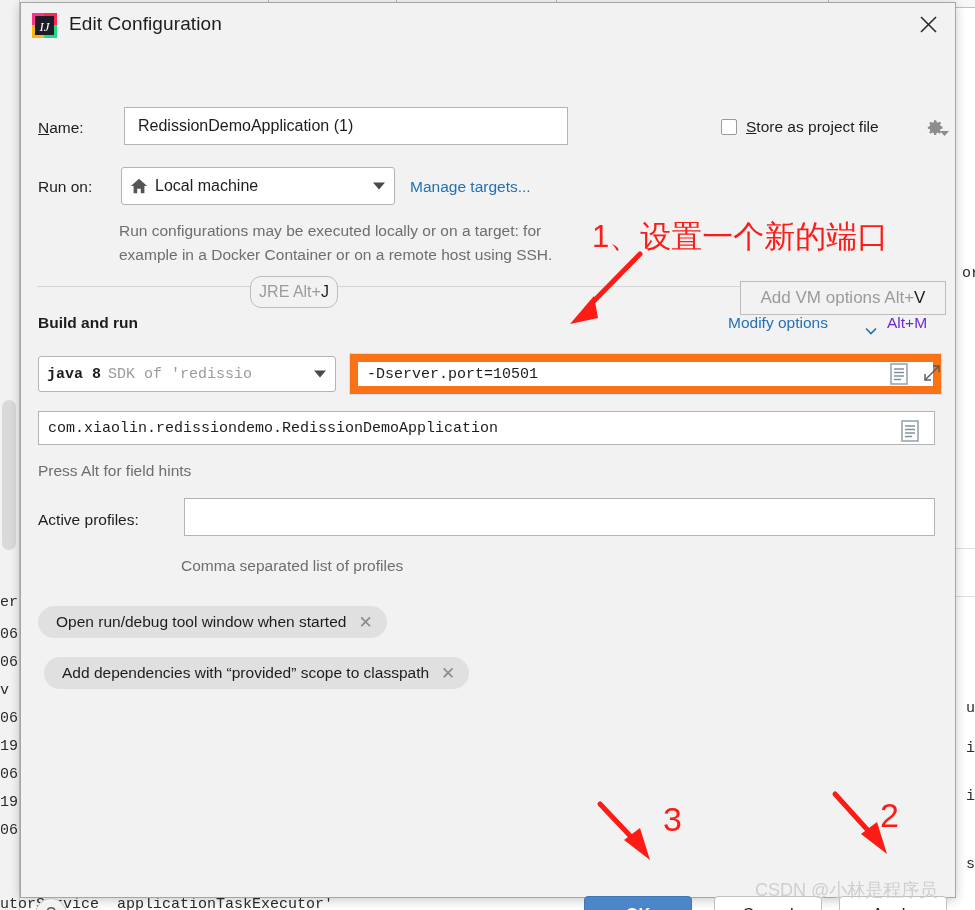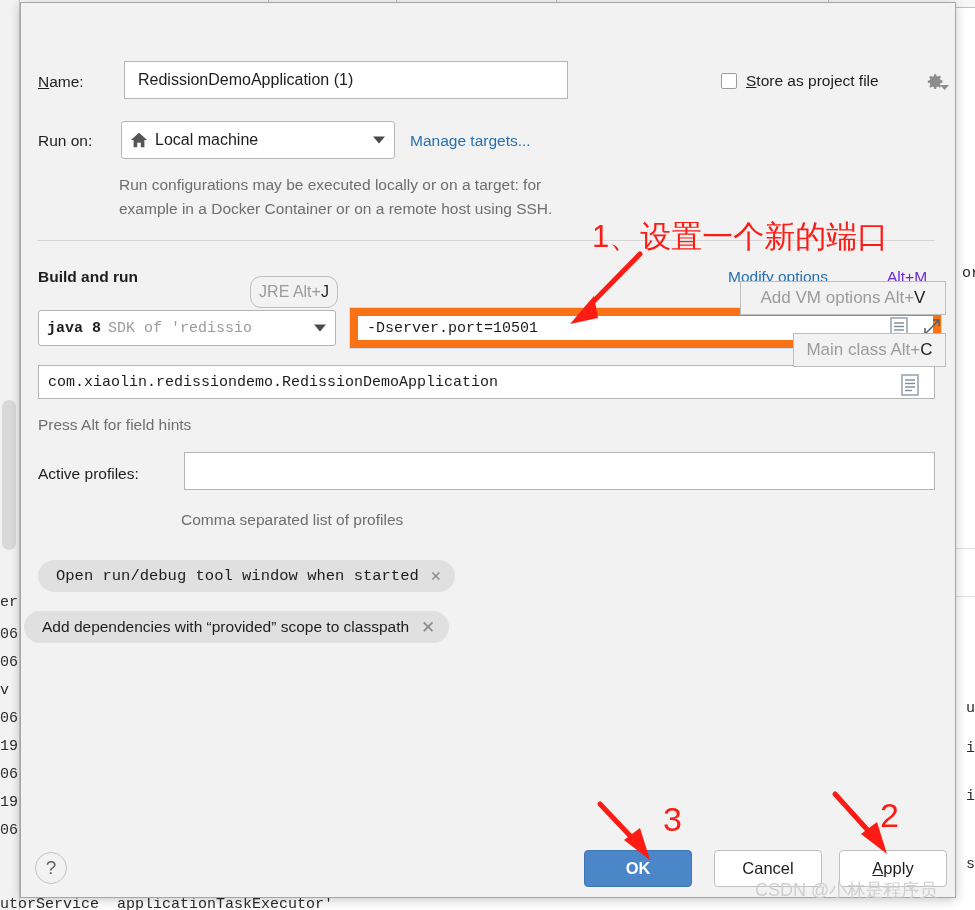--- a/index.html
+++ b/index.html
@@ -332,20 +332,39 @@
         <div class="bg-console-text" style="left: 962px; top: 265px;">or</div>
         <div class="bg-console-text" style="left: 966px; top: 700px;">u</div>
         <div class="bg-console-text" style="left: 966px; top: 740px;">i</div>
         <div class="bg-console-text" style="left: 966px; top: 788px;">i</div>
         <div class="bg-console-text" style="left: 966px; top: 856px;">s</div>
       </div>
   </div>
 
   <div class="dialog">
 
+    <div class="titlebar">
+      <span class="app-icon">
+        <svg width="27" height="27" viewBox="0 0 27 27">
+          <rect x="1" y="1" width="12" height="12" fill="#ff318c"></rect>
+          <rect x="13" y="1" width="13" height="12" fill="#fe2857"></rect>
+          <rect x="1" y="13" width="12" height="13" fill="#fdb60d"></rect>
+          <rect x="13" y="13" width="13" height="13" fill="#21d789"></rect>
+          <rect x="4" y="4" width="19" height="19" fill="#1c1c28"></rect>
+          <text x="13.5" y="19" font-family="Liberation Serif, serif" font-size="13" fill="#ffffff" text-anchor="middle" font-style="italic">IJ</text>
+        </svg>
+      </span>
+      <div class="dialog-title">Edit Configuration</div>
+      <div class="close-btn">
+        <svg width="21" height="21" viewBox="0 0 21 21">
+          <line x1="3" y1="3" x2="18" y2="18" stroke="#2b2b2b" stroke-width="1.6"></line>
+          <line x1="18" y1="3" x2="3" y2="18" stroke="#2b2b2b" stroke-width="1.6"></line>
+        </svg>
+      </div>
+    </div>
 
     <div class="body-area">
 
       <div class="lbl" style="left:17px; top:70px;"><u>N</u>ame:</div>
       <div class="txtfield" style="left:103px; top:58px; width:444px; height:38px;padding-left:13px;">
         <span>RedissionDemoApplication (1)</span>
       </div>
 
       <div class="cbox-row" style="left:700px; top:69px;">
         <span class="cbox"></span>
@@ -433,25 +452,25 @@
       </span>
 
       <div class="help-text" style="left:17px; top:410px;">Press Alt for field hints</div>
 
       <div class="lbl" style="left:17px; top:462px;">Active profiles:</div>
       <div class="txtfield" style="left:163px; top:449px; width:751px; height:38px;">
         <span></span>
       </div>
       <div class="help-text" style="left:160px; top:505px;">Comma separated list of profiles</div>
 
-      <div class="chip" style="left:17px; top:557px;font-family:Liberation Mono, monospace;">
+      <div class="chip" style="left:17px; top:557px;">
         <span>Open run/debug tool window when started</span>
         <span class="x">✕</span>
       </div>
-      <div class="chip" style="left:3px; top:608px;">
+      <div class="chip" style="left:23px; top:608px;">
         <span>Add dependencies with “provided” scope to classpath</span>
         <span class="x">✕</span>
       </div>
 
       <div class="help-circle" style="left:14px; top:849px;">
         <span>?</span>
       </div>
       <div class="btn primary" style="left:563px; top:847px; width:108px;">
         <span>OK</span>
       </div>
@@ -468,24 +487,20 @@
   <div class="tooltip" style="left:250px; top:276px; width:88px; height:32px; font-size:16px;border-radius:11px;">
     <span>JRE Alt+</span>
       <b>J</b>
   </div>
 
   <div class="tooltip" style="left:740px; top:281px; width:206px; height:34px;">
     <span>Add VM options Alt+</span>
       <b>V</b>
   </div>
 
-  <div class="tooltip" style="left:793px; top:333px; width:153px; height:34px;">
-    <span>Main class Alt+</span>
-      <b>C</b>
-  </div>
 
   <div class="anno-text" style="left:592px; top:216px; font-size:31px;">1、设置一个新的端口</div>
 
   <svg class="anno-svg" style="left:560px; top:246px;" width="90" height="90" viewBox="0 0 90 90">
     <line x1="80" y1="8" x2="27" y2="62" stroke="#fc1b15" stroke-width="5" stroke-linecap="round"></line>
     <path d="M10 78 L34 50 L38 72 Z" fill="#fc1b15"></path>
   </svg>
 
   <div class="anno-text" style="left:663px; top:800px; font-size:34px;">3</div>
   <svg class="anno-svg" style="left:588px; top:798px;" width="80" height="70" viewBox="0 0 80 70">

